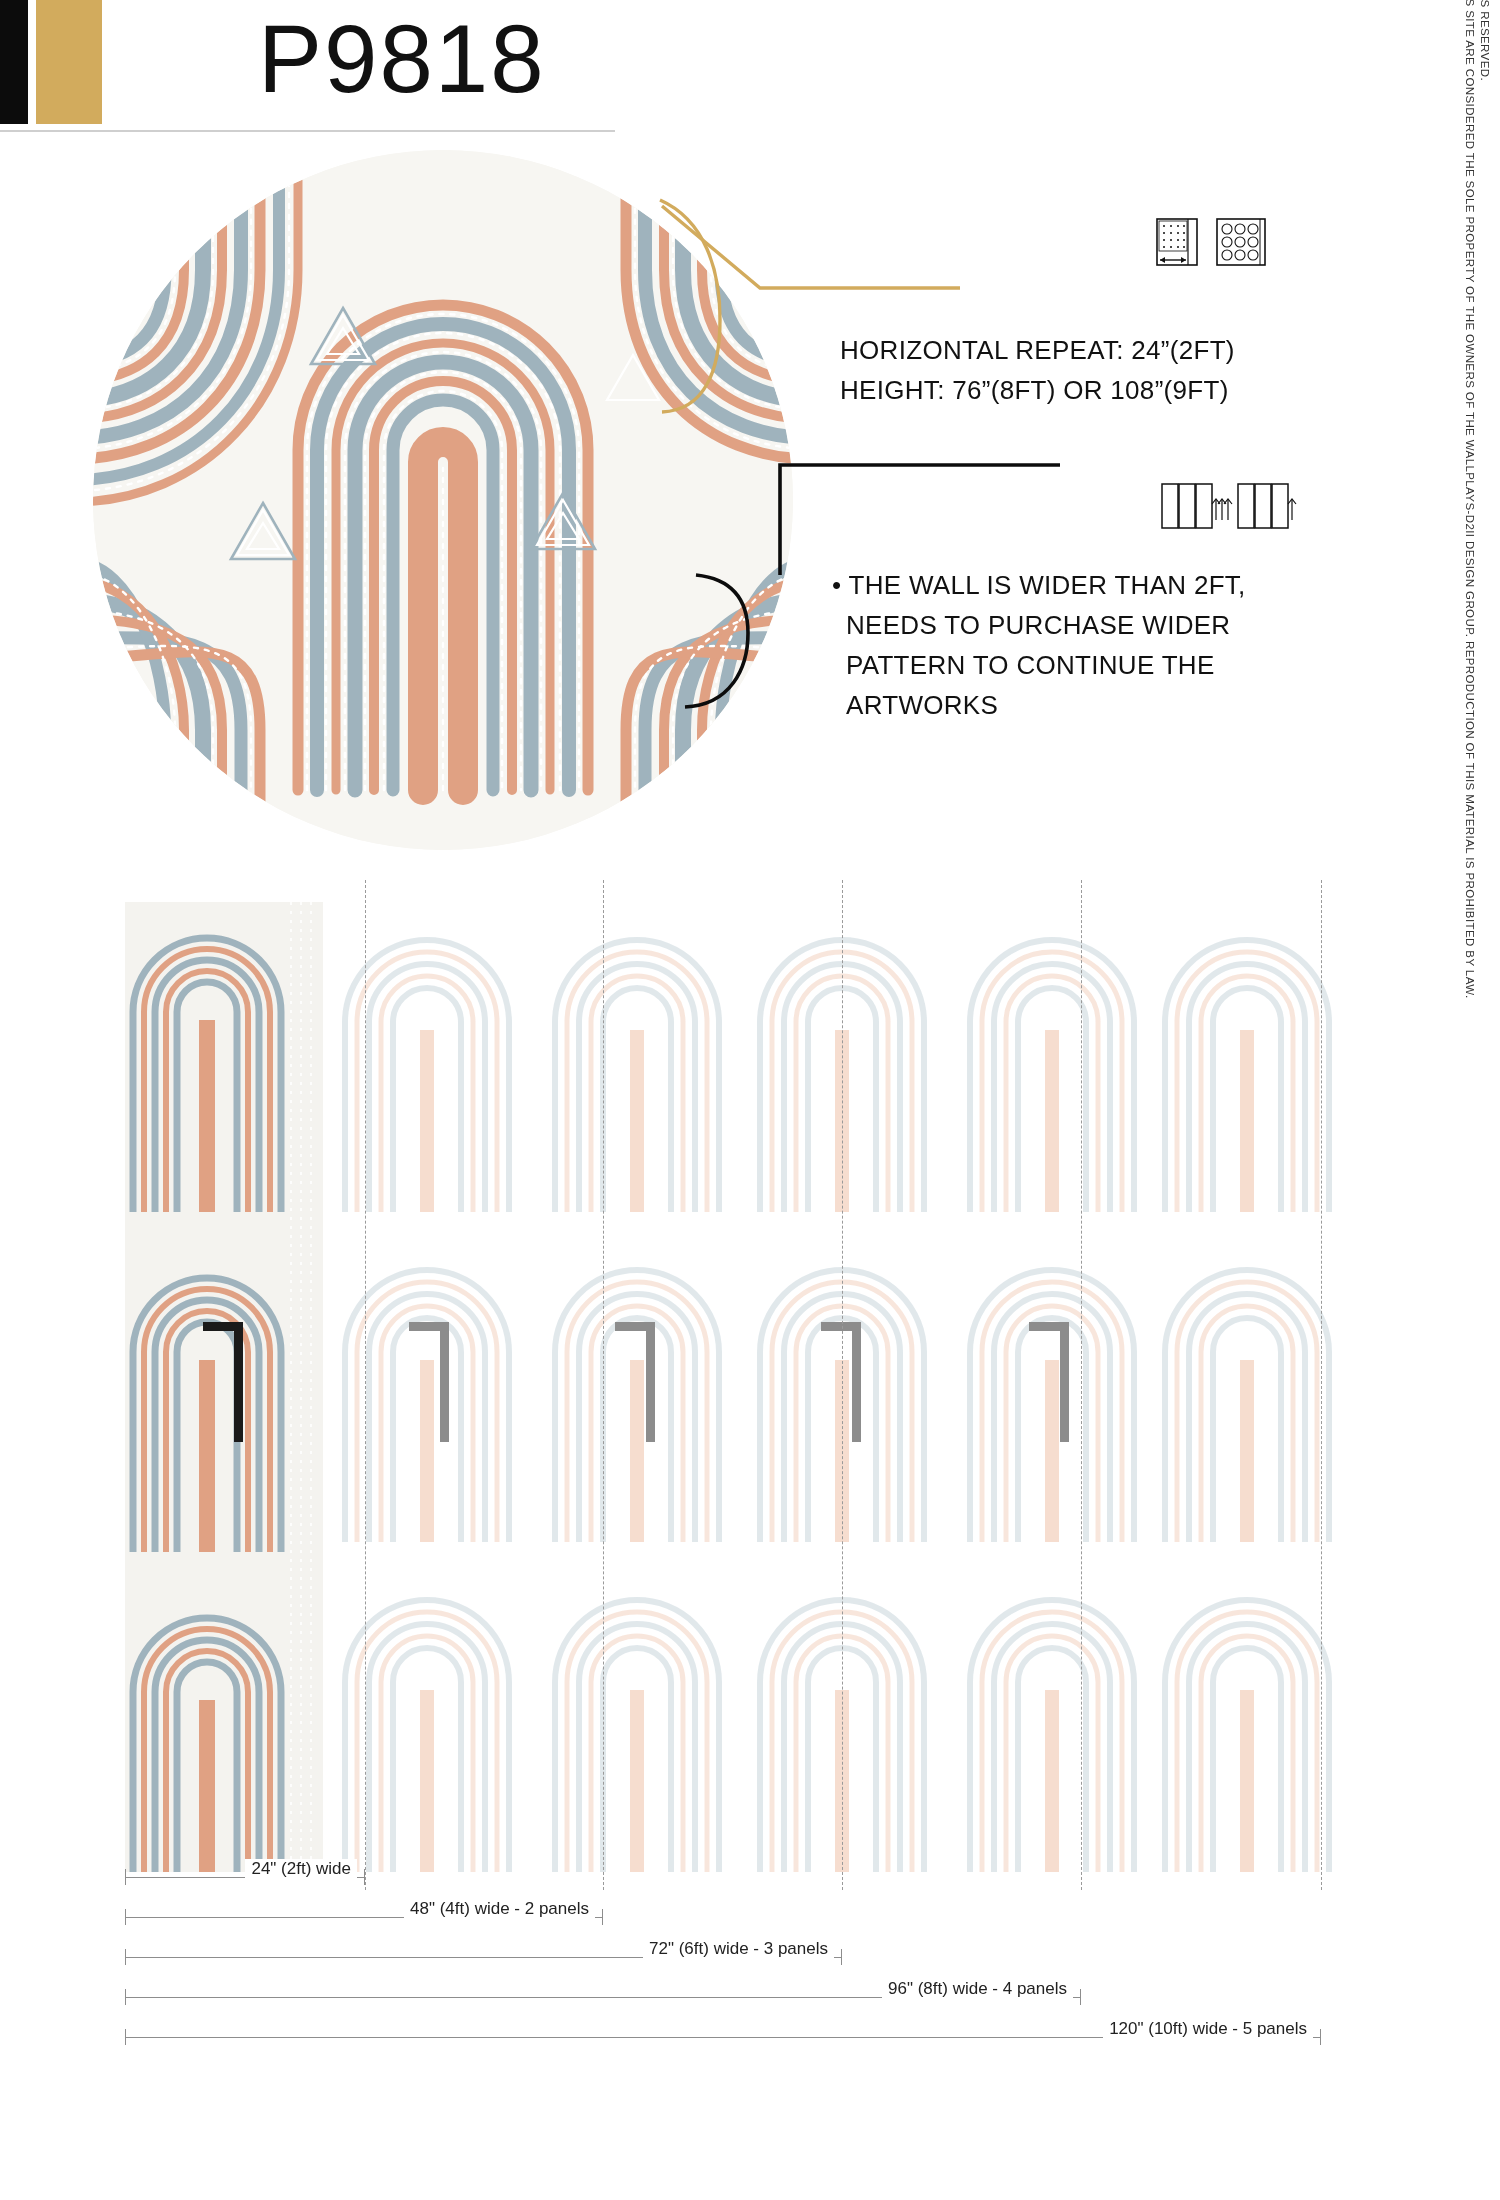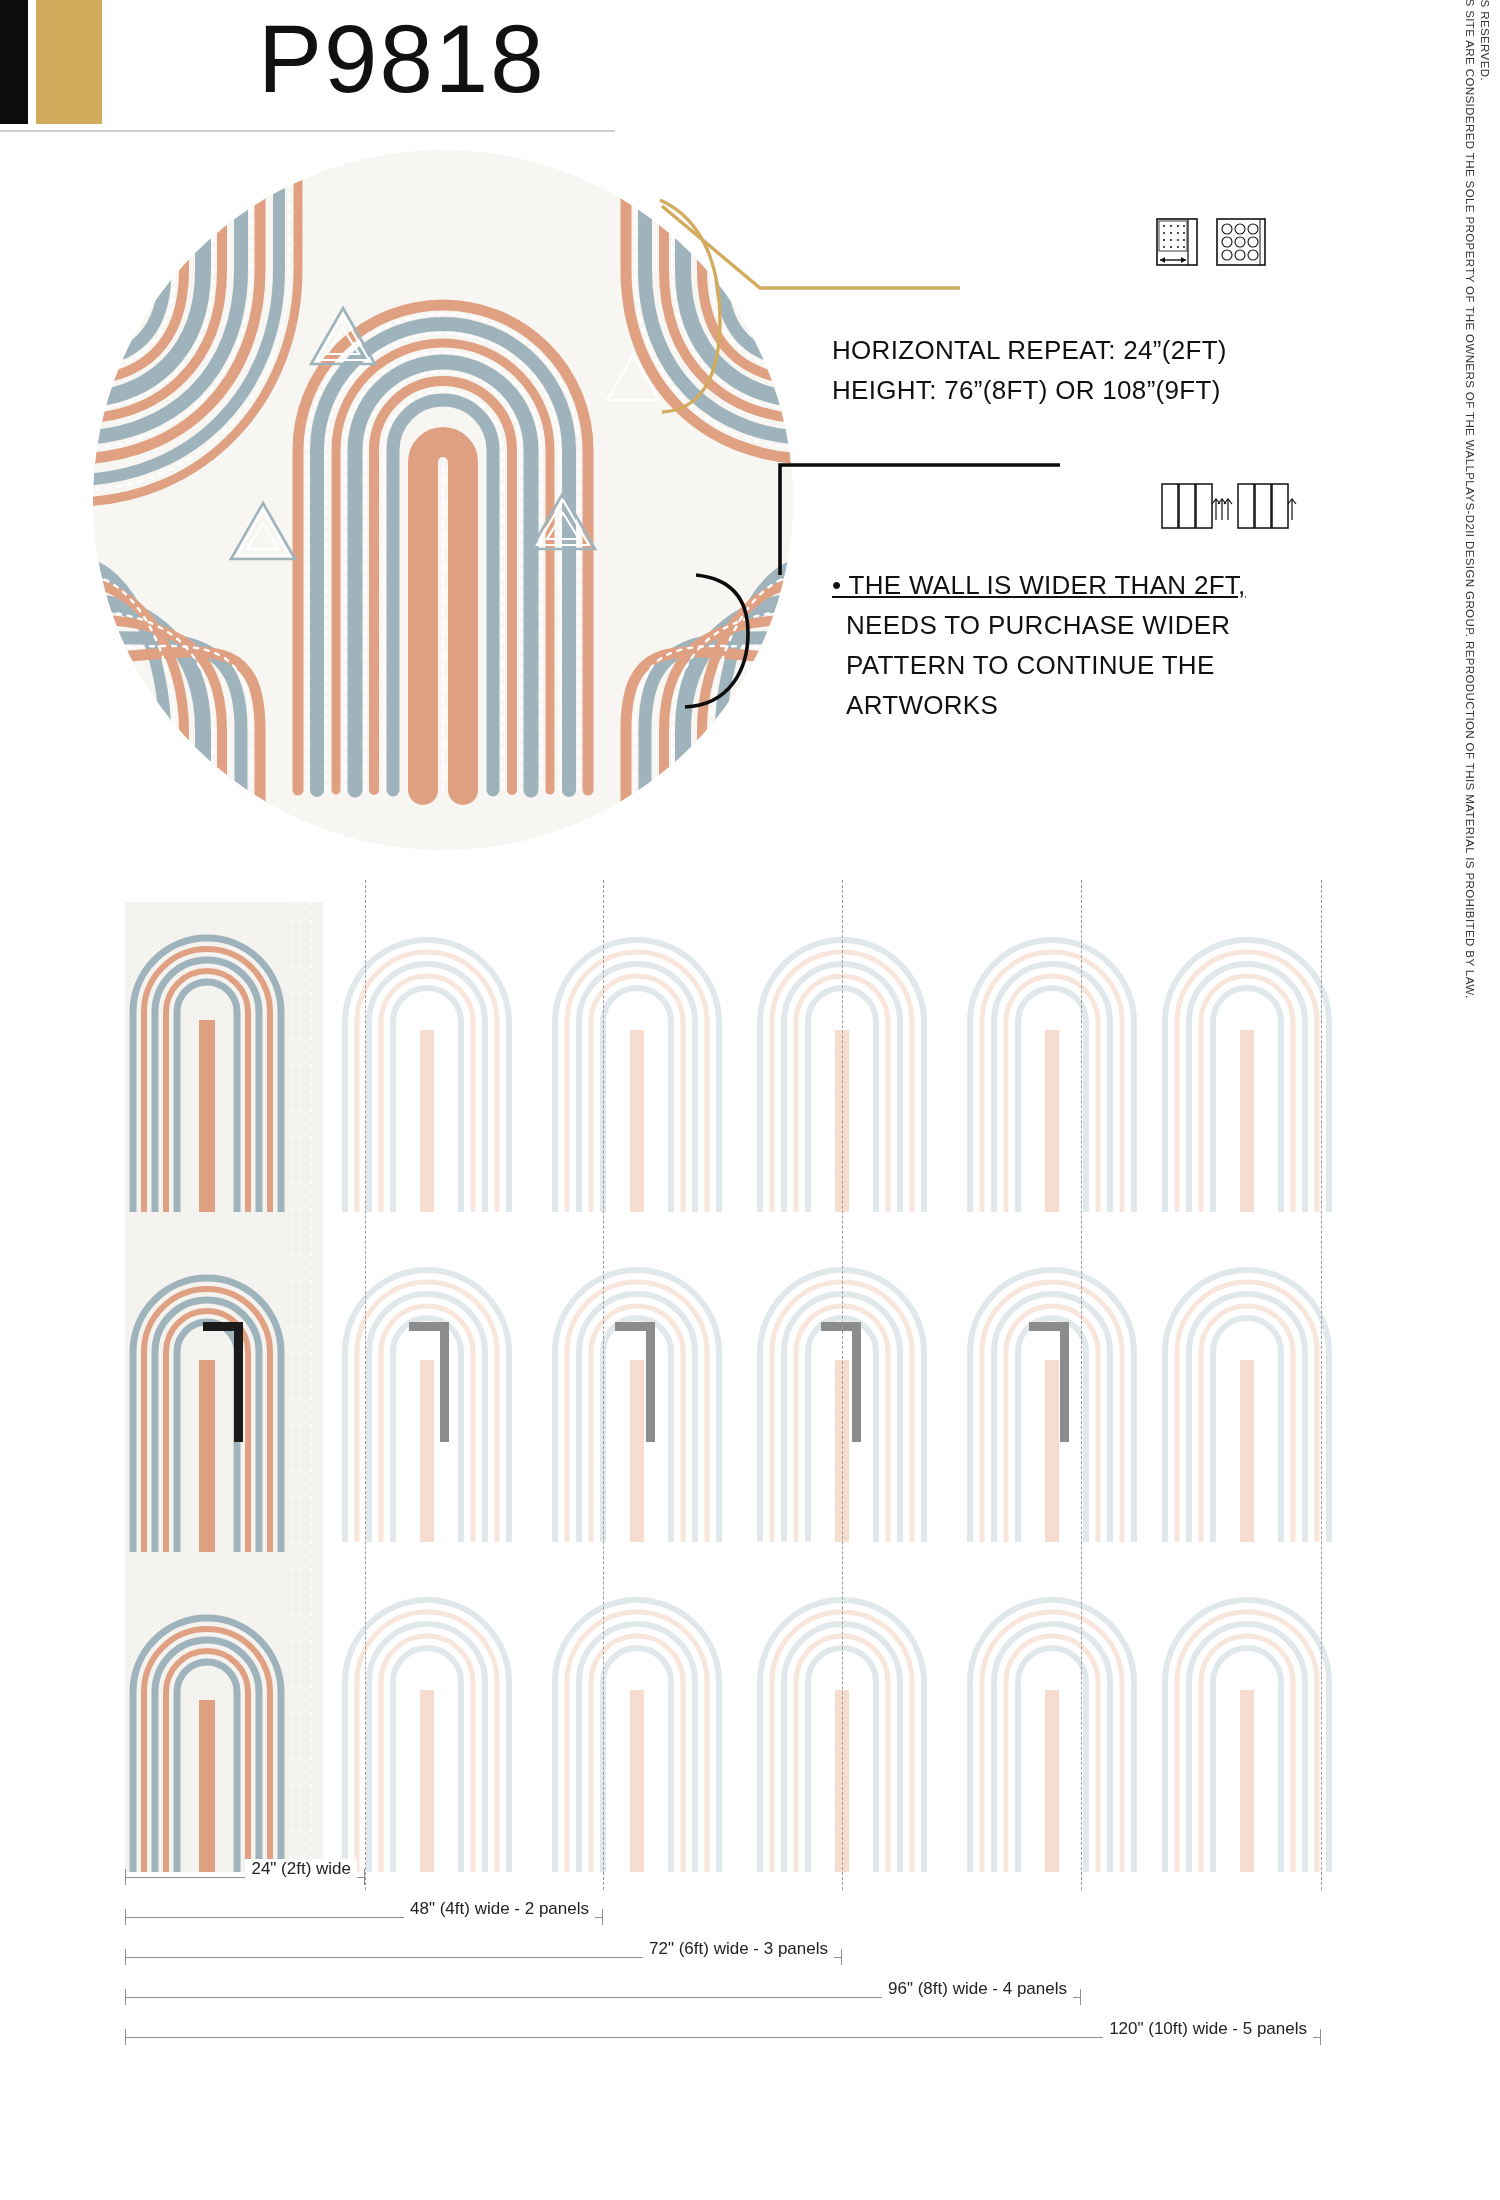--- a/index.html
+++ b/index.html
@@ -40,22 +40,22 @@
   #icon-panels { left:1160px; top:480px; width:180px; height:60px; }
 
   #spec-list-1 {
     position:absolute; left:832px; top:330px; width:600px;
     font-size:26px; line-height:40px; color:#111; letter-spacing:0.3px;
   }
   #spec-list-2 {
     position:absolute; left:832px; top:565px; width:520px;
     font-size:26px; line-height:40px; color:#111; letter-spacing:0.3px;
   }
-  .spec-line { white-space:nowrap; }
-  .spec-para { text-indent:-14px; padding-left:14px;text-decoration:underline; }
+  .spec-line { white-space:nowrap;margin-left:8px; }
+  .spec-para { text-indent:-14px; padding-left:14px; }
 
   
   #wall { position:absolute; left:125px; top:902px; width:1212px; height:970px; }
   #wall-canvas { position:absolute; left:0; top:0; width:1212px; height:970px; overflow:hidden; background:#fff; }
   .panel-divider {
     position:absolute; top:-22px; width:0; height:1010px;
     border-left:1px dashed #9a9a9a;
   }
   .hook {
     position:absolute; width:46px; height:120px;

